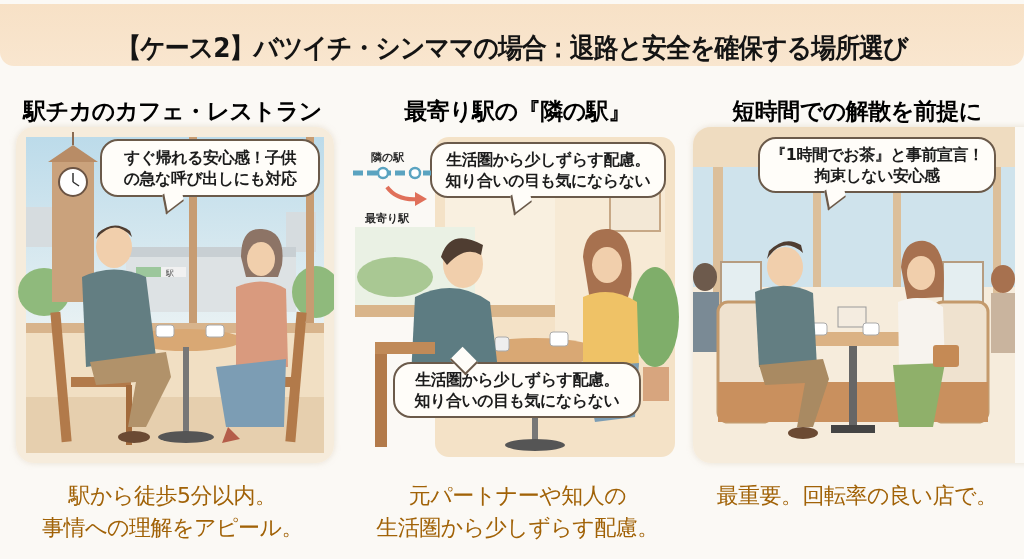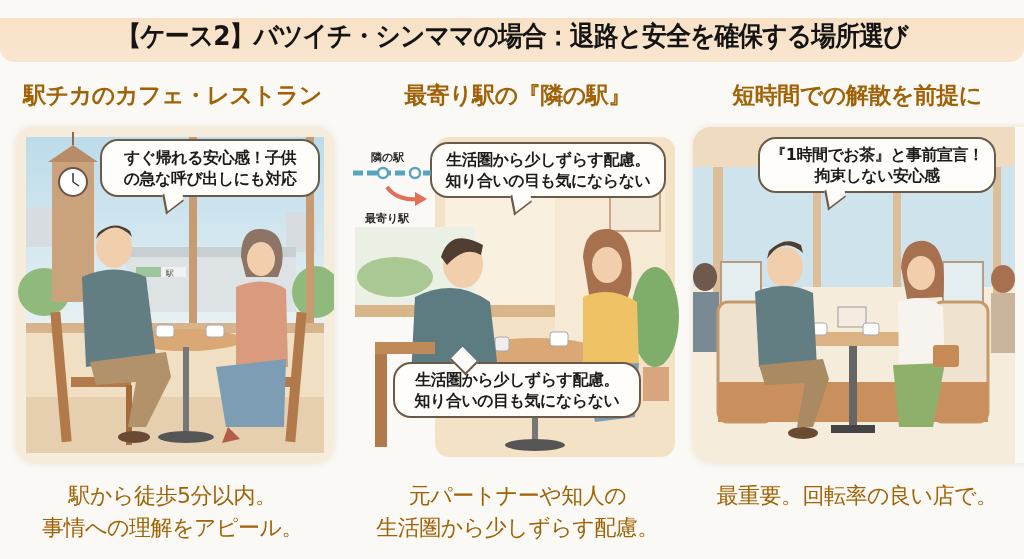--- a/index.html
+++ b/index.html
@@ -4,32 +4,32 @@
 <style>
   * { box-sizing: border-box; margin: 0; padding: 0; }
   html, body { width: 1024px; height: 559px; overflow: hidden; }
   body {
     background: #fbf9f5;
     font-family: "DejaVu Sans", "Liberation Sans", sans-serif;
     color: #1a1a1a;
     position: relative;
   }
   .header {
-    position: absolute; left: 0; top: 18px; width: 1024px; height: 44px;
+    position: absolute; left: 0; top: 4px; width: 1024px; height: 62px;
     background: linear-gradient(#f7e1c6, #f9e6cf);
     border-radius: 0 0 14px 14px;
-    display: flex; align-items: flex-start; justify-content: center;
+    display: flex; align-items: flex-end; justify-content: center;
   }
   .header-title {
     font-size: 27px; font-weight: bold; letter-spacing: -1px; color: #141414;
     transform: scaleX(0.92);
   }
   .col-title {
-    position: absolute; top: 80px; font-size: 23px; font-weight: bold;
-    text-align: center; color: #a16207; letter-spacing: -0.5px;
+    position: absolute; top: 96px; font-size: 23px; font-weight: bold;
+    text-align: center; color: #000000; letter-spacing: -0.5px;
   }
   .panel {
     position: absolute; top: 127px; height: 336px;
     border-radius: 18px; overflow: hidden;
     box-shadow: 0 0 6px rgba(200,180,150,0.35);
   }
   .panel svg { position: absolute; left: 0; top: 0; }
   .bubble {
     position: absolute; background: #fffdf9;
     border: 2.5px solid #6b5a4a; border-radius: 18px;

